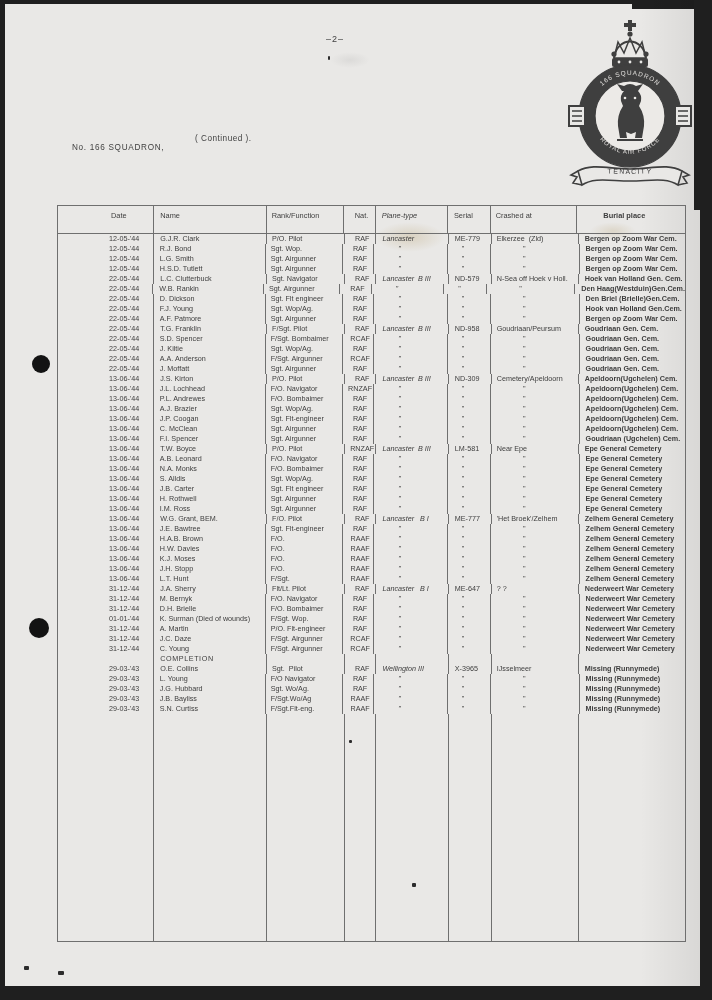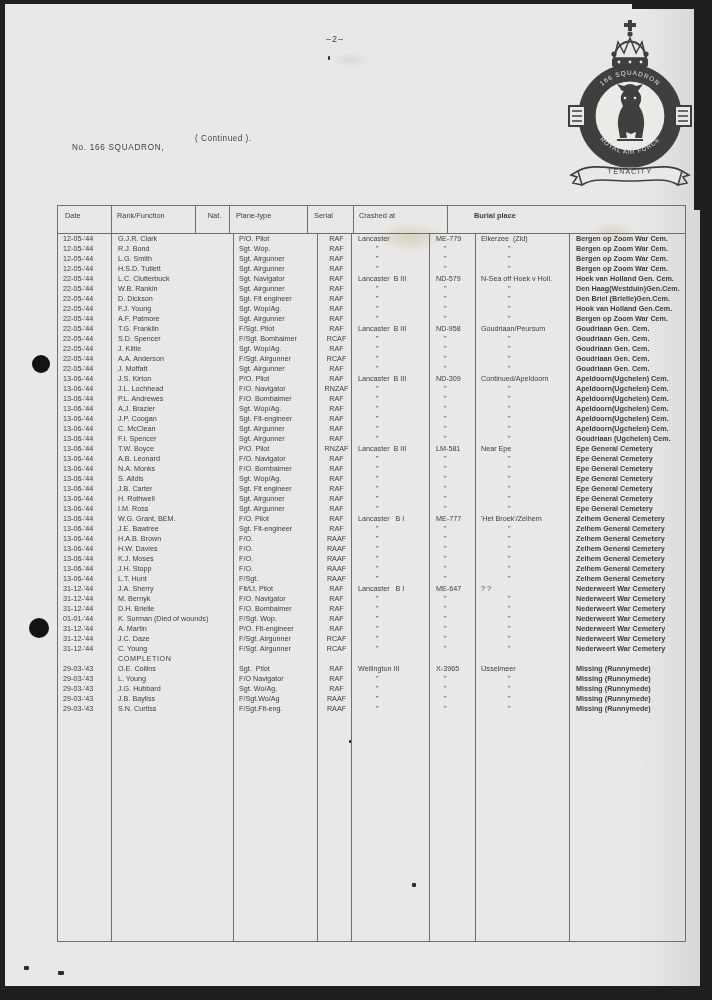--- a/index.html
+++ b/index.html
@@ -30,22 +30,22 @@
   #squadron-title .suffix{position:absolute;left:135px;top:0;letter-spacing:.5px;}
   
   #casualty-table{position:absolute;left:57px;top:205px;width:629px;height:737px;
       border:1px solid #6f6f6f;box-sizing:border-box;display:flex;flex-direction:column;}
   .trow{display:flex;height:10px;flex:none;}
   .trow.hdr{height:27px;border-bottom:1px solid #6f6f6f;}
   .trow.filler{flex:1;}
   .cell{box-sizing:border-box;border-right:1px solid #6f6f6f;white-space:pre;overflow:visible;
         font-size:7.2px;line-height:10px;padding-left:5px;color:#3d3d3d;}
   .hdr .cell{font-size:7.4px;line-height:9px;padding-top:5px;}
-  .c0{width:54px;}.c1{width:122px;padding-left:6px;}.c2{width:84px;}.c3{width:34px;padding-left:4px;text-align:center;}
-  .c4{width:78px;padding-left:6px;}.c5{width:46px;padding-left:6px;}.c6{width:94px;}
+  .c0{width:54px;margin-left:46px;}.c1{width:122px;padding-left:6px;}.c2{width:84px;}.c3{width:34px;padding-left:4px;text-align:center;}
+  .c4{width:78px;padding-left:6px;font-style:italic;}.c5{width:46px;padding-left:6px;}.c6{width:94px;}
   .c7{width:115px;padding-left:6px;border-right:none;font-weight:bold;}
   .hdr .c0{padding-left:7px;}.hdr .c7{padding-left:26px;}
   .c4.dit{padding-left:24px;}.c5.dit{padding-left:14px;}.c6.dit{padding-left:32px;}
   .section .c1{letter-spacing:.6px;}
   
   #squadron-crest{position:absolute;left:561px;top:12px;}
 </style>
 </head>
 <body>
 
@@ -125,20 +125,21 @@
       <path d="M17,159 l-7,4 6,2 -4,6 9,2 M121,159 l7,4 -6,2 4,6 -9,2" fill="none" stroke="#3f3f3f" stroke-width="1.6"></path>
       <text font-size="6.8" fill="#3a3a3a" letter-spacing="1.4" font-family="Liberation Sans, sans-serif">
         <textPath href="#motto-arc" startOffset="50%" text-anchor="middle">TENACITY</textPath>
       </text>
     </g>
   </svg>
 
   <div id="casualty-table">
       <div class="trow hdr">
         <div class="cell c0">Date</div>
+        <div class="cell c1">Name</div>
         <div class="cell c2">Rank/Function</div>
         <div class="cell c3">Nat.</div>
         <div class="cell c4">Plane-type</div>
         <div class="cell c5">Serial</div>
         <div class="cell c6">Crashed at</div>
         <div class="cell c7">Burial place</div>
       </div>
       <div class="trow">
         <div class="cell c0">12-05-'44</div>
         <div class="cell c1">G.J.R. Clark</div>
@@ -279,21 +280,21 @@
         <div class="cell c6 dit">"</div>
         <div class="cell c7">Goudriaan Gen. Cem.</div>
       </div>
       <div class="trow">
         <div class="cell c0">13-06-'44</div>
         <div class="cell c1">J.S. Kirton</div>
         <div class="cell c2">P/O. Pilot</div>
         <div class="cell c3">RAF</div>
         <div class="cell c4">Lancaster  B III</div>
         <div class="cell c5">ND-309</div>
-        <div class="cell c6">Continued/Apeldoorn</div>
+        <div class="cell c6">Cemetery/Apeldoorn</div>
         <div class="cell c7">Apeldoorn(Ugchelen) Cem.</div>
       </div>
       <div class="trow">
         <div class="cell c0">13-06-'44</div>
         <div class="cell c1">J.L. Lochhead</div>
         <div class="cell c2">F/O. Navigator</div>
         <div class="cell c3">RNZAF</div>
         <div class="cell c4 dit">"</div>
         <div class="cell c5 dit">"</div>
         <div class="cell c6 dit">"</div>

